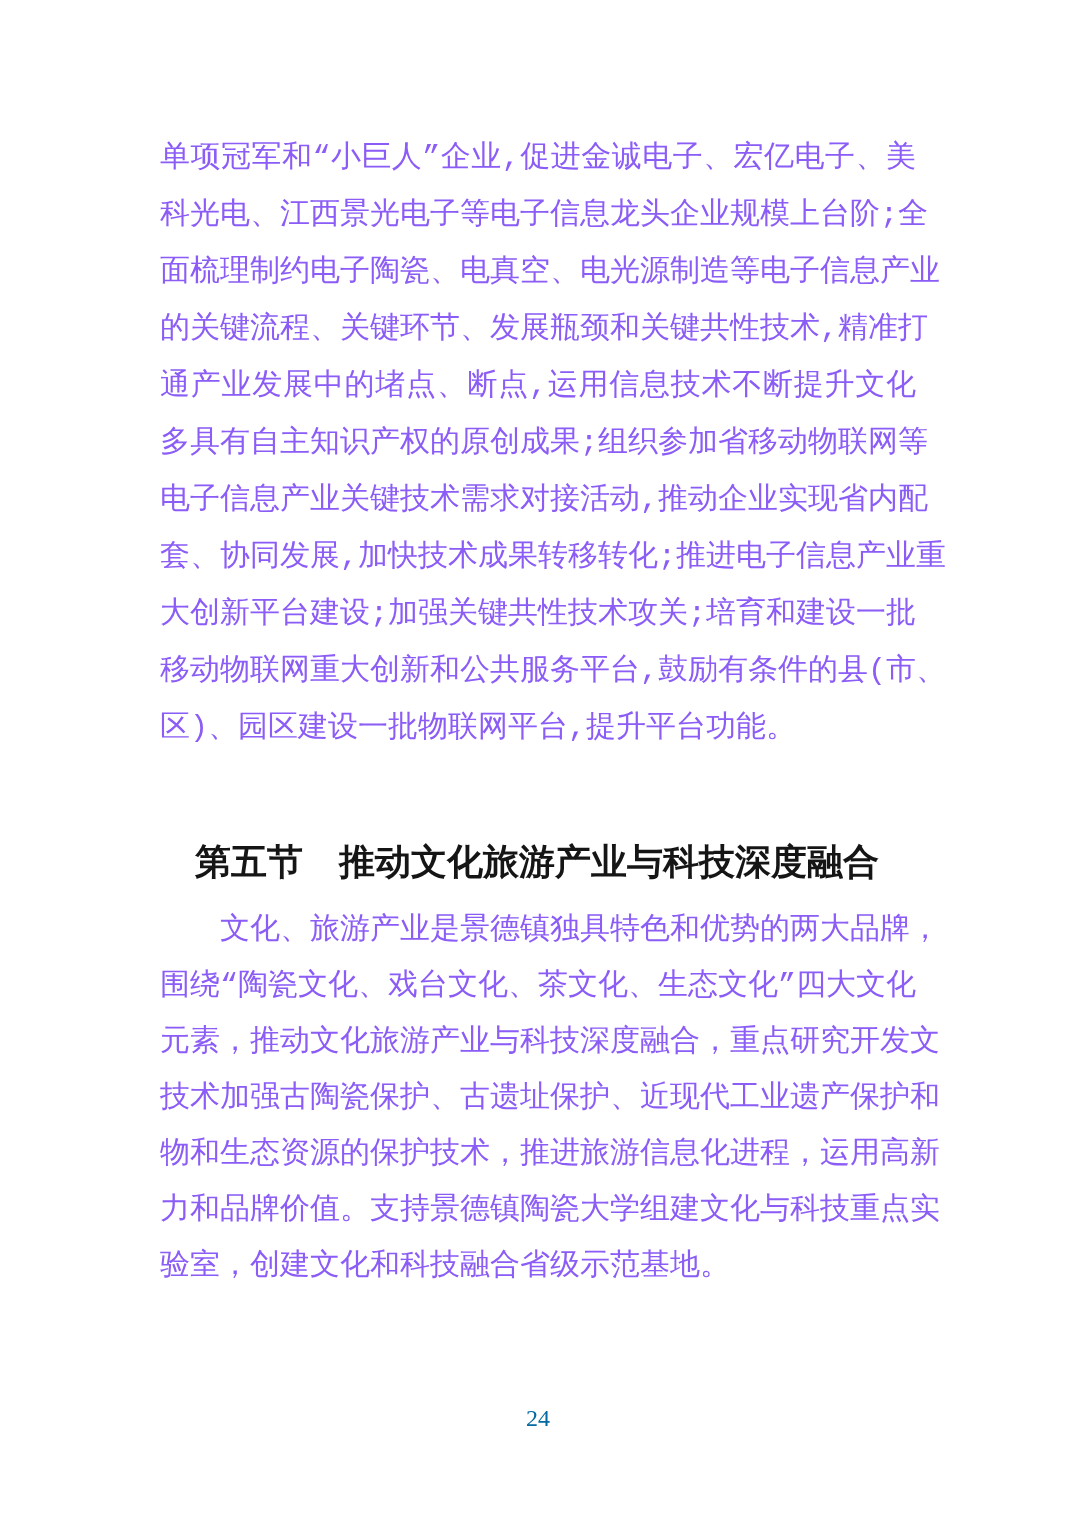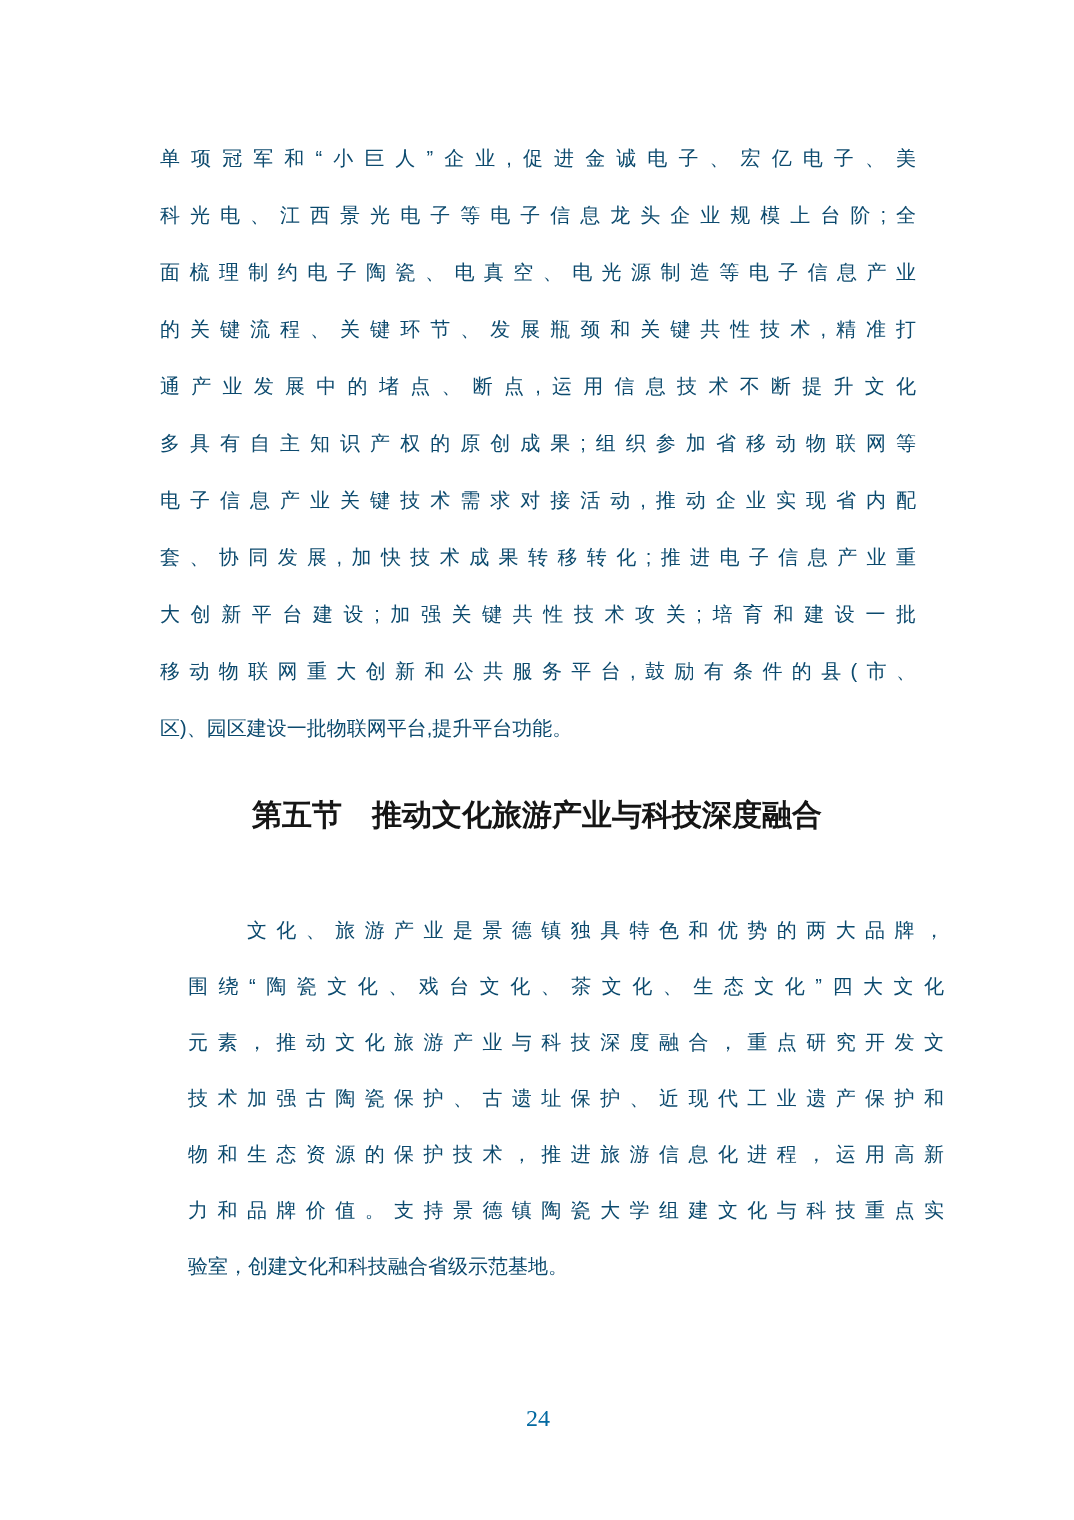--- a/index.html
+++ b/index.html
@@ -14,44 +14,44 @@
     background: #ffffff;
     overflow: hidden;
     color: #1c1c1c;
   }
   .para {
     position: absolute;
     left: 160px;
     width: 756px;
   }
   .para .line {
-    font-family: Liberation Sans, sans-serif;
-    font-size: 20px;
-    color: #0c4a6e;
+    font-family: Liberation Mono, monospace;
+    font-size: 30px;
+    color: #8b5cf6;
     text-align: justify;
     text-align-last: justify;
     white-space: nowrap;
   }
   .para .line:last-child {
     text-align-last: left;
   }
   #paragraph-1 { top: 130px; }
   #paragraph-1 .line { line-height: 57px; height: 57px; }
-  #paragraph-2 { top: 902px; margin-left: 28px; }
+  #paragraph-2 { top: 902px; }
   #paragraph-2 .line { line-height: 56px; height: 56px; }
   .section-heading {
     position: absolute;
-    top: 792px;
+    top: 839px;
     left: 0;
     width: 100%;
     margin: 0;
     text-align: center;
     font-family: "Liberation Sans", "DejaVu Sans", sans-serif;
     font-weight: bold;
-    font-size: 30px;
+    font-size: 36px;
     line-height: 46px;
     color: #151515;
   }
   .page-number {
     position: absolute;
     top: 1403px;
     left: 160px;
     width: 756px;
     text-align: center;
     font-family: "Liberation Serif", "DejaVu Serif", serif;

